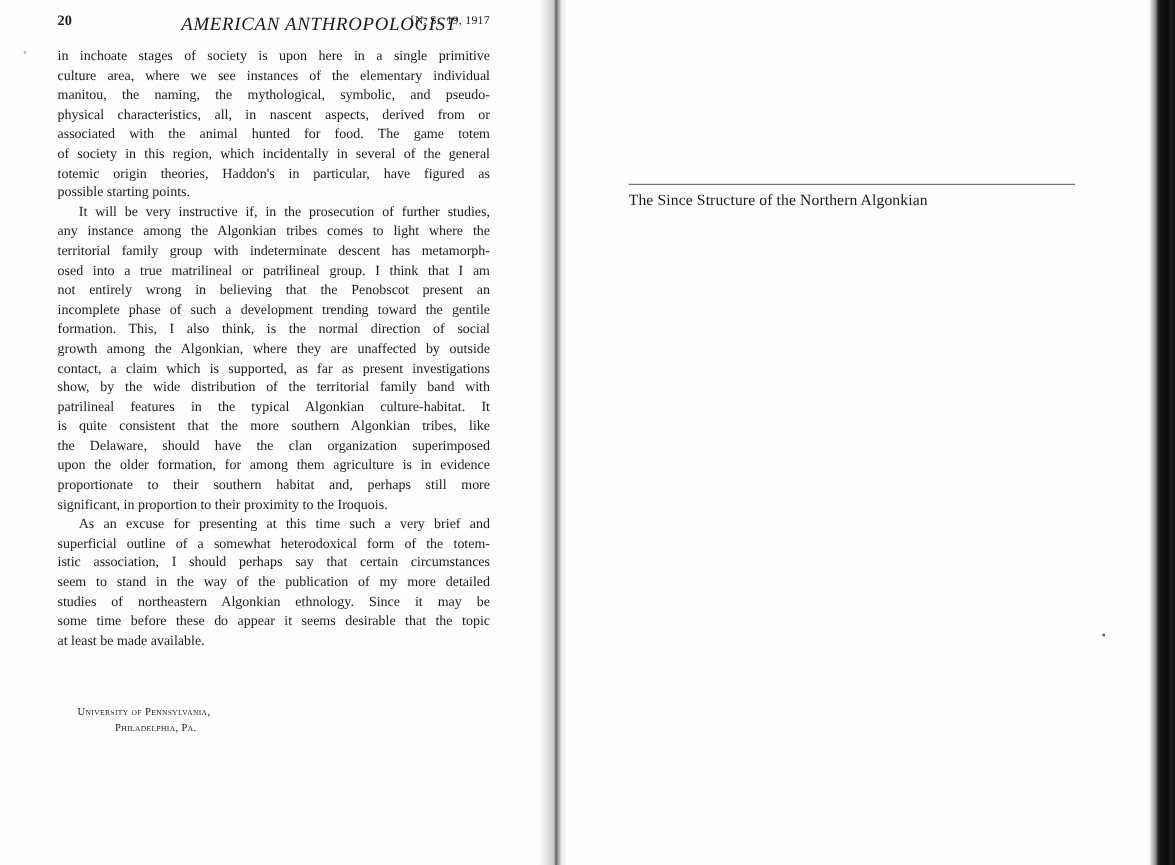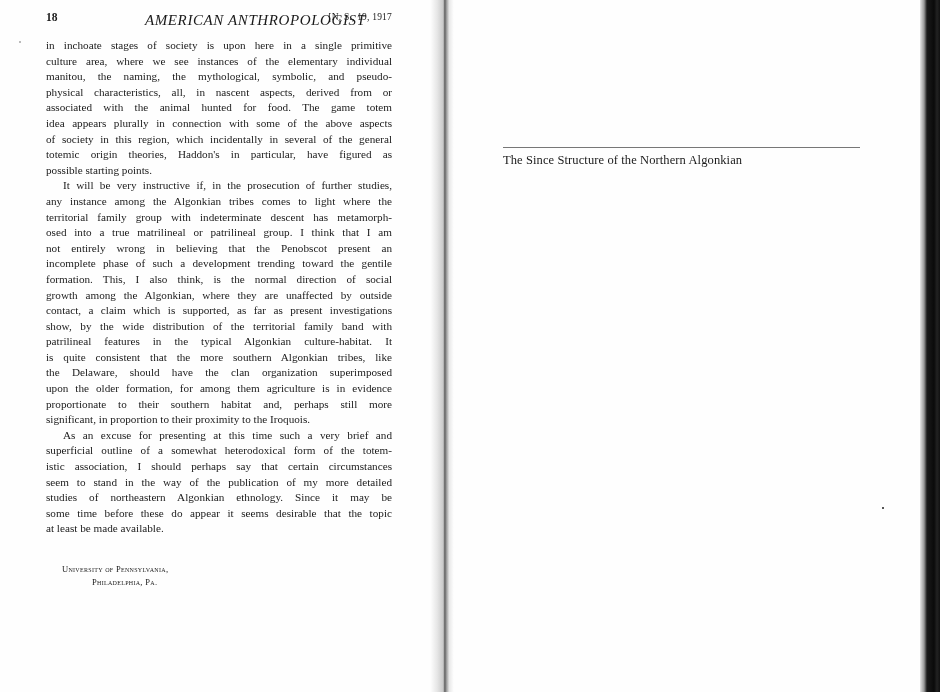--- a/index.html
+++ b/index.html
@@ -23,31 +23,30 @@
   .affiliation .l2 { padding-left:19px; display:block;text-align:center; }
   .rule { position:absolute; left:503px; top:147px; width:357px; height:1px; background:#777; }
   .article-title { position:absolute; left:503px; top:153px; font-size:12.5px; letter-spacing:0.1px; }
   .speck { position:absolute; width:2px; height:2px; background:#555; }
 </style>
 </head>
 <body>
 
 <div class="page-left">
   <div class="running-head">
-    <span class="page-number">18</span>
+    <span class="page-number">20</span>
     <span class="journal-title">AMERICAN ANTHROPOLOGIST</span>
     <span class="issue-info">[N. S., 19, 1917</span>
   </div>
   <div class="body-text" id="body-text">
       <span class="line">in inchoate stages of society is upon here in a single primitive</span>
       <span class="line">culture area, where we see instances of the elementary individual</span>
       <span class="line">manitou, the naming, the mythological, symbolic, and pseudo-</span>
       <span class="line">physical characteristics, all, in nascent aspects, derived from or</span>
       <span class="line">associated with the animal hunted for food.  The game totem</span>
-      <span class="line">idea appears plurally in connection with some of the above aspects</span>
       <span class="line">of society in this region, which incidentally in several of the general</span>
       <span class="line">totemic origin theories, Haddon's in particular, have figured as</span>
       <span class="line last">possible starting points.</span>
       <span class="line indent">It will be very instructive if, in the prosecution of further studies,</span>
       <span class="line">any instance among the Algonkian tribes comes to light where the</span>
       <span class="line">territorial family group with indeterminate descent has metamorph-</span>
       <span class="line">osed into a true matrilineal or patrilineal group.  I think that I am</span>
       <span class="line">not entirely wrong in believing that the Penobscot present an</span>
       <span class="line">incomplete phase of such a development trending toward the gentile</span>
       <span class="line">formation.  This, I also think, is the normal direction of social</span>

